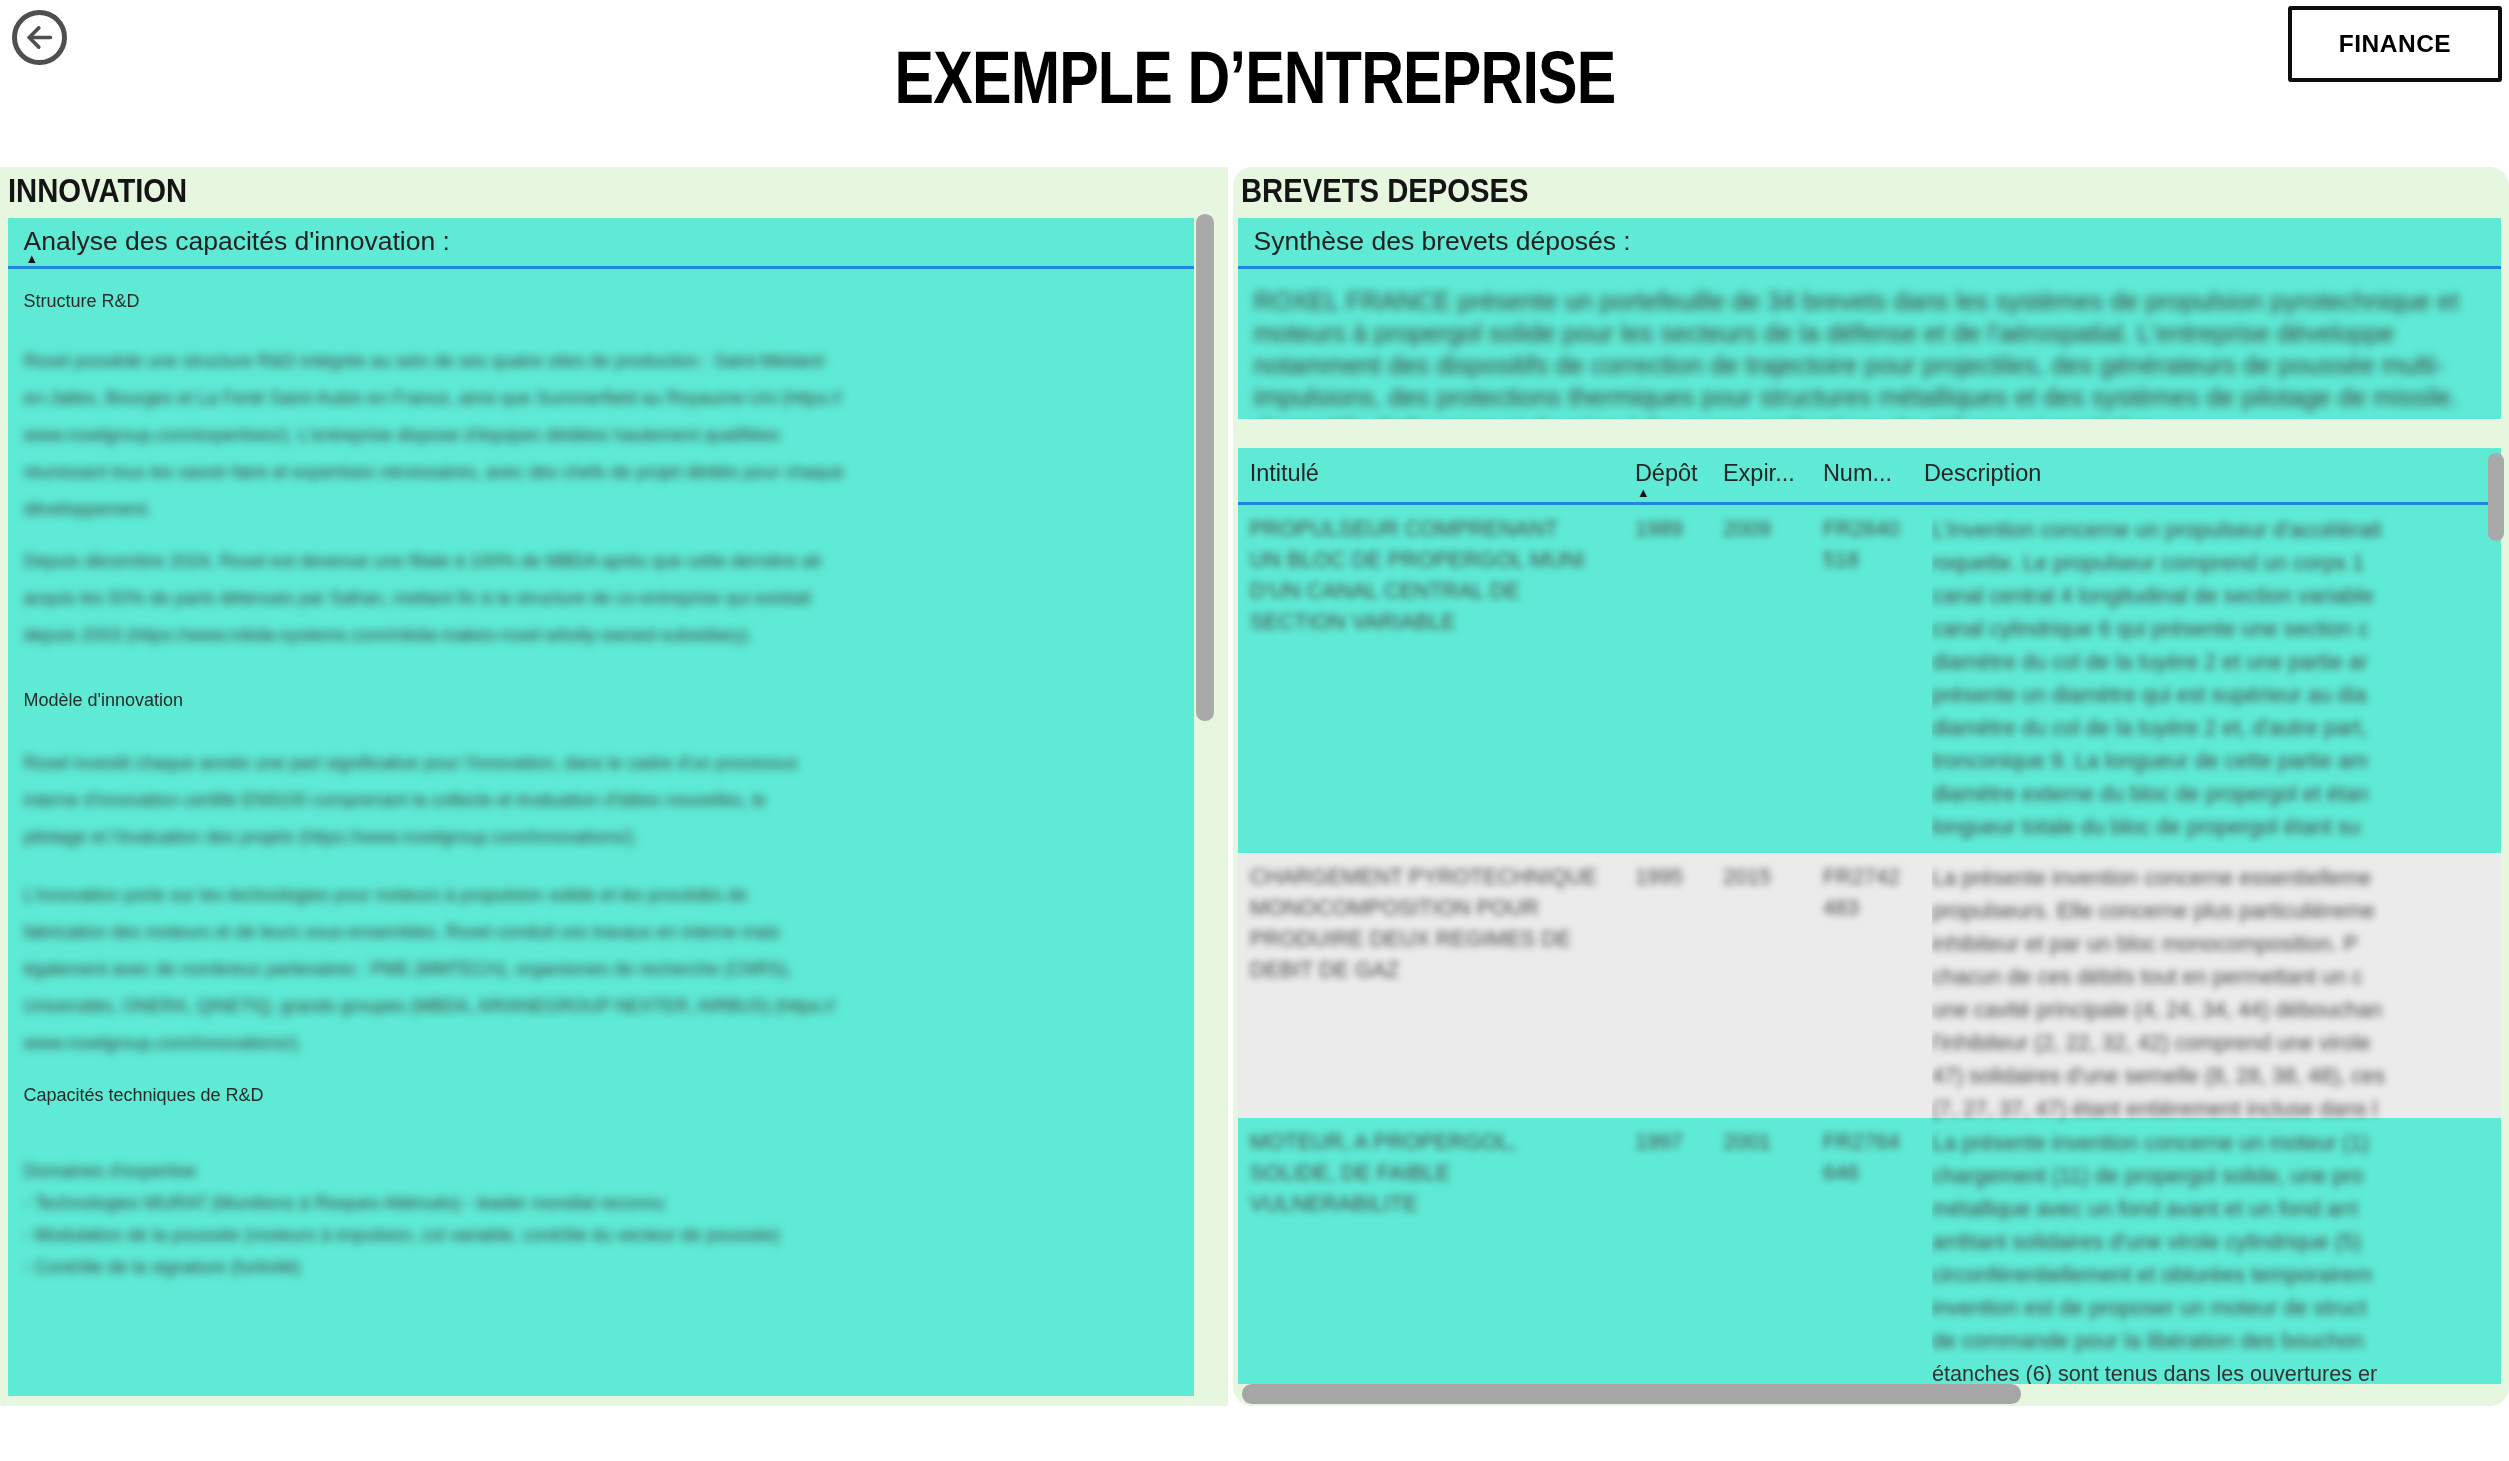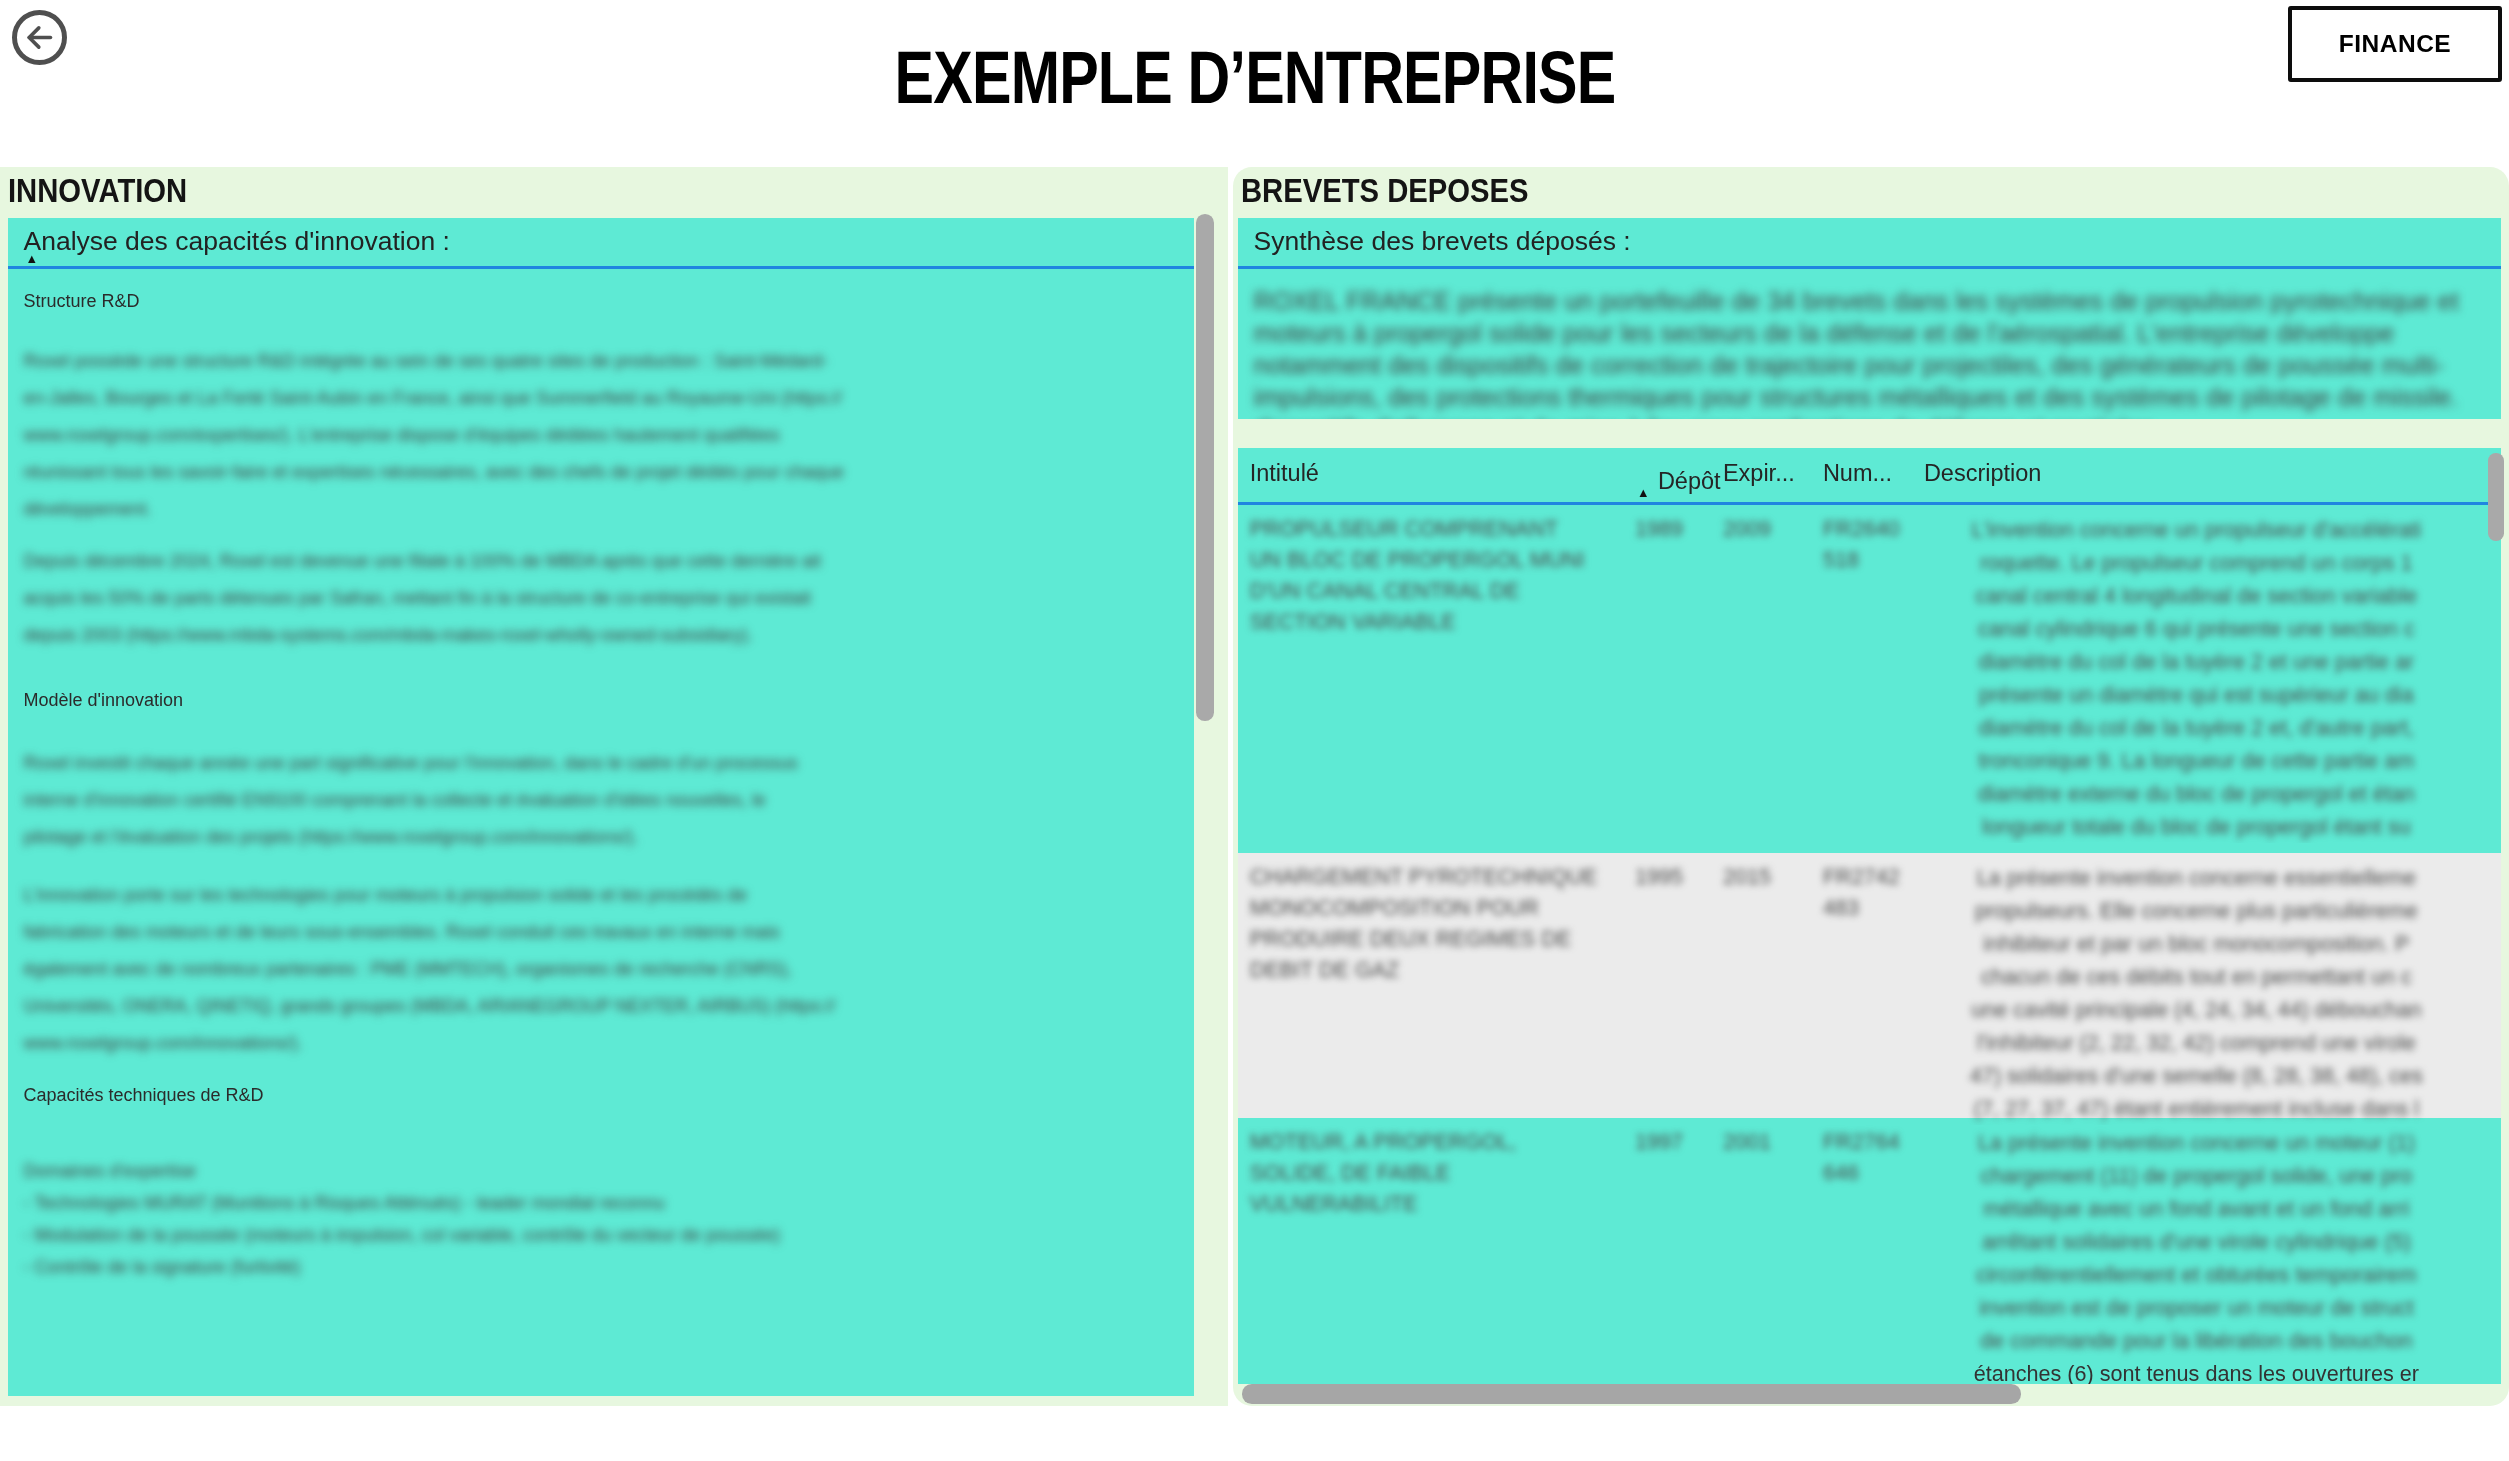--- a/index.html
+++ b/index.html
@@ -70,31 +70,31 @@
   .card-summary .card-body{padding:2px 29px 0 15.7px;}
   .spara{font-size:25.5px;line-height:32px;color:#3f3f3f;}
 
   
   .card-table{left:4.9px;top:281px;width:1263px;height:936px;}
   .thead{
     position:relative;height:57px;box-sizing:border-box;
     border-bottom:3.9px solid #1f86e0;font-size:23.5px;color:#252525;
   }
   .thead .col{position:absolute;top:11.8px;white-space:nowrap;}
-  .col-int{left:11.8px;}  .col-dep{left:420px;margin-top:8px;} .col-exp{left:485px;}
+  .col-int{left:11.8px;}  .col-dep{left:397px;} .col-exp{left:485px;}
   .col-num{left:585px;} .col-desc{left:686px;}
   .trow{position:relative;width:100%;}
   .trow.alt{background:#ebebeb;}
   .r1{height:348px;} .r2{height:265px;} .r3{height:267px;}
   .cell{position:absolute;top:7.8px;font-size:21.6px;color:#4a4a4a;}
   .c-int{left:11.8px;width:377px;line-height:31px;}
   .c-dep{left:397px;width:78px;line-height:31px;}
   .c-exp{left:485px;width:93px;line-height:31px;}
   .c-num{left:585px;width:93px;line-height:31px;word-spacing:100vw;}
-  .c-desc{left:675px;width:567px;line-height:33px;overflow:hidden;text-align:center;}
+  .c-desc{left:694px;width:567px;line-height:33px;overflow:hidden;}
   .c-desc .tline{white-space:nowrap;}
   .crispline{white-space:nowrap;color:#333;}
 
   
   .vscroll-table{
     position:absolute;left:1255px;top:286px;width:15.7px;height:88px;
     background:#a9a9a9;border-radius:7.8px;cursor:pointer;
   }
   .hscroll{
     position:absolute;left:8.8px;top:1217px;width:779px;height:19.6px;

